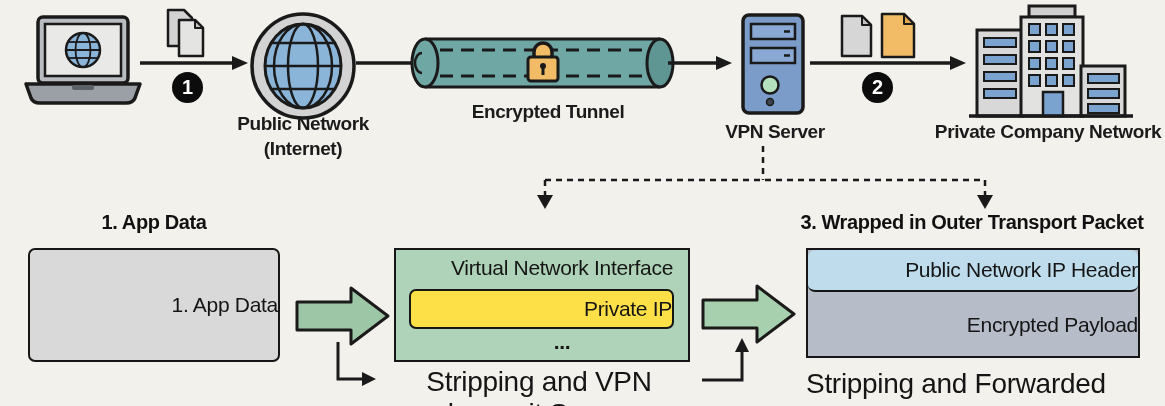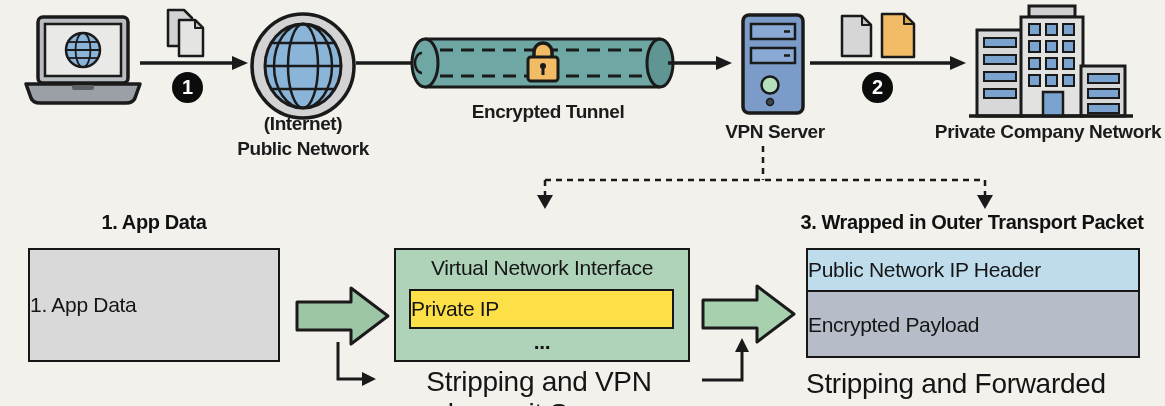--- a/index.html
+++ b/index.html
@@ -13,30 +13,30 @@
   }
   .abs{position:absolute;}
   .toplabel{
     font-size:19px;font-weight:700;letter-spacing:-0.4px;
     text-align:center;line-height:1.3;color:#1b1b1b;
   }
   .heading{
     font-size:20px;font-weight:700;letter-spacing:-0.4px;
     text-align:center;color:#111;
   }
-  .boxtext{font-size:21px;letter-spacing:-0.3px;color:#151515;}
+  .boxtext{font-size:21px;letter-spacing:-0.3px;color:#151515;padding-left:40px;}
   .note{font-size:28px;letter-spacing:-0.3px;color:#151515;}
   .badge{
     width:31px;height:31px;border-radius:50%;
     background:#0c0c0c;color:#fff;
     font-size:20px;font-weight:700;
     display:flex;align-items:center;justify-content:center;
   }
   .packet-box{border:2.5px solid #161616;box-sizing:border-box;}
-  .center-flex{display:flex;align-items:center;justify-content:flex-start;}
+  .center-flex{display:flex;align-items:center;justify-content:flex-end;border-radius:7px;}
   svg{display:block;}
 </style>
 </head>
 <body>
 
 <div id="stage">
 
   <svg class="abs" style="left:22px;top:14px" width="122" height="94" viewBox="0 0 122 94">
     <rect x="16" y="3" width="90" height="66" rx="5" fill="#b9bdc1" stroke="#1a1a1a" stroke-width="3.5"></rect>
     <rect x="23" y="10" width="76" height="52" fill="#e9e9e7" stroke="#1a1a1a" stroke-width="2.5"></rect>
@@ -73,22 +73,22 @@
     <ellipse cx="54" cy="54" rx="51" ry="52" fill="#d3d3d3" stroke="#1a1a1a" stroke-width="3.5"></ellipse>
     <ellipse cx="54" cy="54" rx="38" ry="42" fill="#8ab4d8" stroke="#1a1a1a" stroke-width="3"></ellipse>
     <ellipse cx="54" cy="54" rx="15" ry="42" fill="none" stroke="#1a1a1a" stroke-width="2.5"></ellipse>
     <ellipse cx="54" cy="54" rx="29" ry="42" fill="none" stroke="#1a1a1a" stroke-width="2.5"></ellipse>
     <line x1="16" y1="54" x2="92" y2="54" stroke="#1a1a1a" stroke-width="2.5"></line>
     <line x1="23" y1="31" x2="85" y2="31" stroke="#1a1a1a" stroke-width="2.5"></line>
     <line x1="23" y1="77" x2="85" y2="77" stroke="#1a1a1a" stroke-width="2.5"></line>
   </svg>
 
   <div class="abs toplabel" style="left:213px;top:112px;width:180px">
+    <div>Public Network</div>
     <div>(Internet)</div>
-    <div>Public Network</div>
   </div>
 
   <svg class="abs" style="left:356px;top:55px" width="66" height="16" viewBox="0 0 66 16">
     <line x1="0" y1="8" x2="66" y2="8" stroke="#1a1a1a" stroke-width="3.5"></line>
   </svg>
 
   <svg class="abs" style="left:410px;top:36px" width="265" height="54" viewBox="0 0 265 54">
     <rect x="15" y="3" width="235" height="48" fill="#6fa7a4"></rect>
     <ellipse cx="250" cy="27" rx="13" ry="24" fill="#5f9693" stroke="#1a1a1a" stroke-width="3"></ellipse>
     <line x1="15" y1="3" x2="250" y2="3" stroke="#1a1a1a" stroke-width="3"></line>

